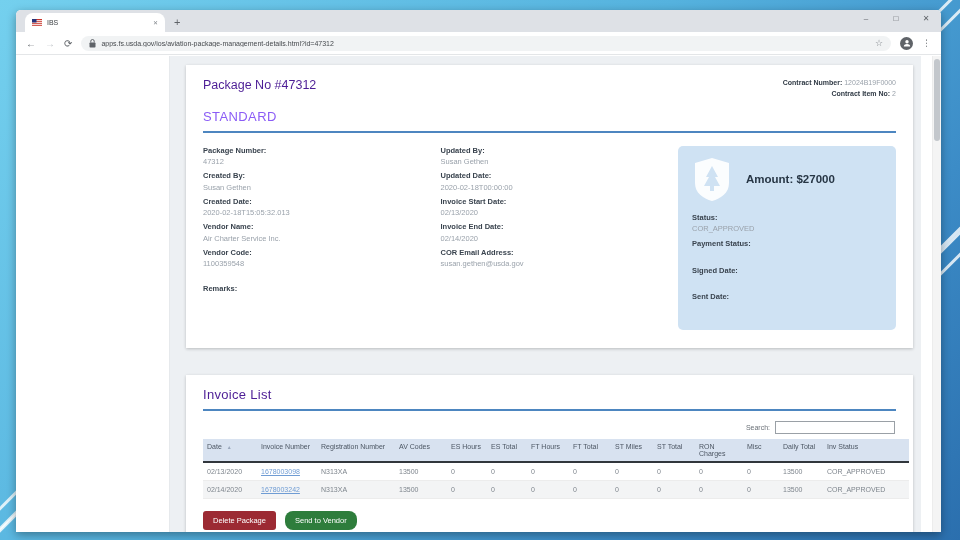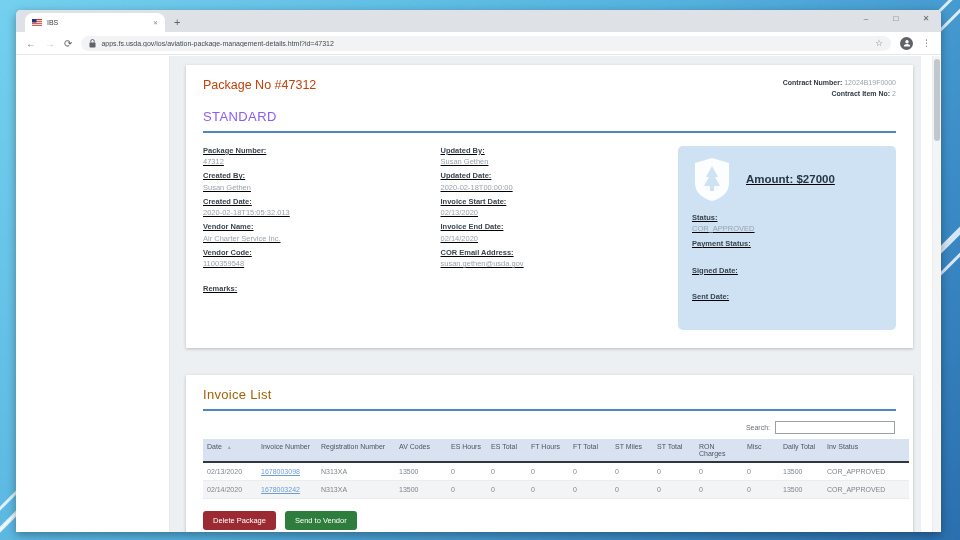--- a/index.html
+++ b/index.html
@@ -36,55 +36,55 @@
 
   
   .content { position:absolute; left:0; right:0; top:46px; bottom:0; background:#fff; overflow:hidden; }
   .scrollbar { position:absolute; right:0; top:0; bottom:0; width:9px; background:#f4f4f4; border-left:1px solid #ececec; }
   .thumb { position:absolute; left:1px; right:1px; top:3px; height:82px; background:#c3c7cc; border-radius:4px; }
   .main { position:absolute; left:153px; top:0; bottom:0; width:752px; background:#edf0f3;
           padding:9px 8px 10px 16px; border-left:1px solid #e6e9ec; }
   .card { background:#fff; box-shadow:0 1px 3px rgba(0,0,0,.22); }
   .card1 { padding:13px 17px 18px; }
   .cardhead { display:flex; justify-content:space-between; align-items:flex-start; }
-  .title { font-size:12.5px; color:#c2410c; }
+  .title { font-size:12.5px; color:#4c1d95; }
   .contract { text-align:right; font-size:7px; line-height:1.55; }
   .clabel { font-weight:bold; color:#2f3944; }
   .cvalue { color:#9aa2ab; }
   .subtitle { margin-top:9px; font-size:13px; color:#8b5cf6; letter-spacing:.4px; }
   .rule { height:2px; background:#4d86c0; margin-top:7px; }
-  .cols { display:flex; margin-top:13px;text-decoration:underline; }
+  .cols { display:flex; margin-top:13px; }
   .col { flex:1.15; }
   .field { margin-bottom:5px; }
   .flabel { font-size:7.5px; font-weight:bold; color:#39434e; margin-bottom:2.5px; }
   .fvalue { font-size:7.5px; color:#9aa2ab; min-height:9px; }
   .remarks { margin-top:16px; }
   .amount-panel { width:218px; background:#cfe2f3; border-radius:5px; padding:11px 14px; align-self:flex-start; }
   .ap-top { display:flex; align-items:center; gap:14px; margin-bottom:11px; }
   .ap-amount { font-size:11.5px; font-weight:bold; color:#273645; }
   .ap-field { margin-bottom:6px; }
 
   .card2 { margin-top:27px; padding:12px 17px 14px; }
-  .title2 { font-size:13px; color:#a16207; letter-spacing:.3px; }
+  .title2 { font-size:13px; color:#4c1d95; letter-spacing:.3px; }
   .searchrow { display:flex; justify-content:flex-end; align-items:center; gap:5px; margin:10px 1px 5px; }
   .searchlabel { font-size:7px; color:#6a7077; }
   .searchrow input { width:120px; height:13px; border:1px solid #9aa0a6; font-size:7px; padding:0 3px;
                      font-family:"Liberation Sans", sans-serif; }
   table { width:100%; border-collapse:collapse; table-layout:fixed; }
   th { background:#d8e2f0; color:#4c5663; font-weight:normal; font-size:7px; text-align:left;
        padding:4px 4px; border-bottom:2px solid #31363c; vertical-align:top; }
   td { font-size:7px; color:#7e858d; padding:5px 4px; border-bottom:1px solid #ececec; }
   tr.even td { background:#f3f4f5; }
   a.link { color:#6f9cd4; text-decoration:underline; cursor:pointer; }
   .sort { font-size:5px; color:#9aa7bb; margin-left:5px; }
   .btnrow { display:flex; gap:9px; margin-top:12px; }
   .btn { border:none; color:#fff; font-size:7.5px; padding:5px 10px; border-radius:3px;
          font-family:"Liberation Sans", sans-serif; cursor:pointer; }
   .btn-delete { background:#9c2a33; }
-  .btn-send { background:#2e7d3c; }
+  .btn-send { background:#2e7d3c;border-radius:8px; }
 </style>
 </head>
 <body>
 
 <div class="slide">
   <div class="stripe" style="right:-24px; top:2px;"></div>
   <div class="stripe" style="right:-34px; top:12px;"></div>
   <div class="stripe" style="right:-26px; top:238px;"></div>
   <div class="stripe" style="right:-18px; top:250px;"></div>
   <div class="stripe" style="right:-28px; top:262px;"></div>

